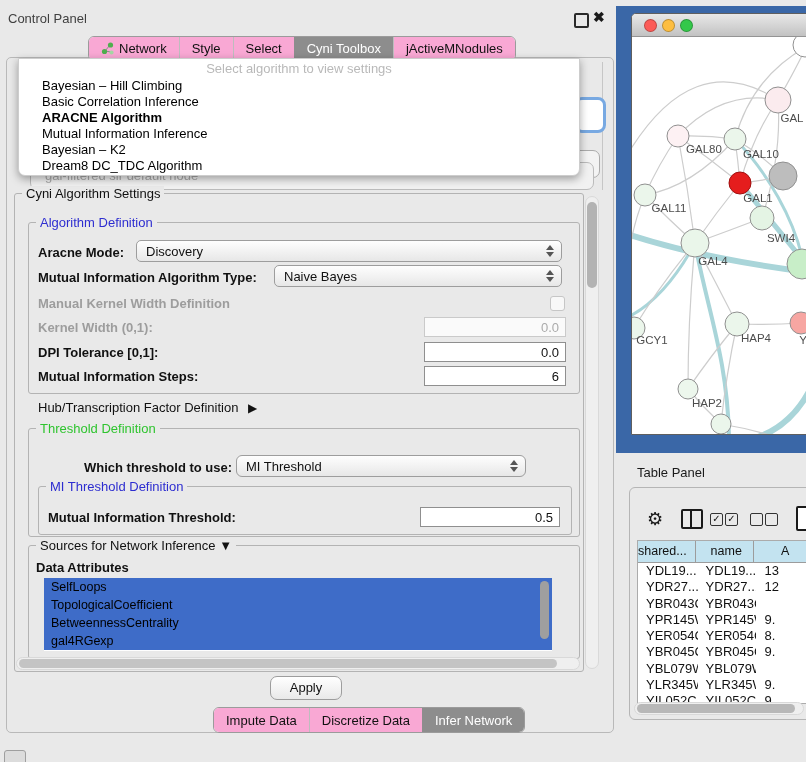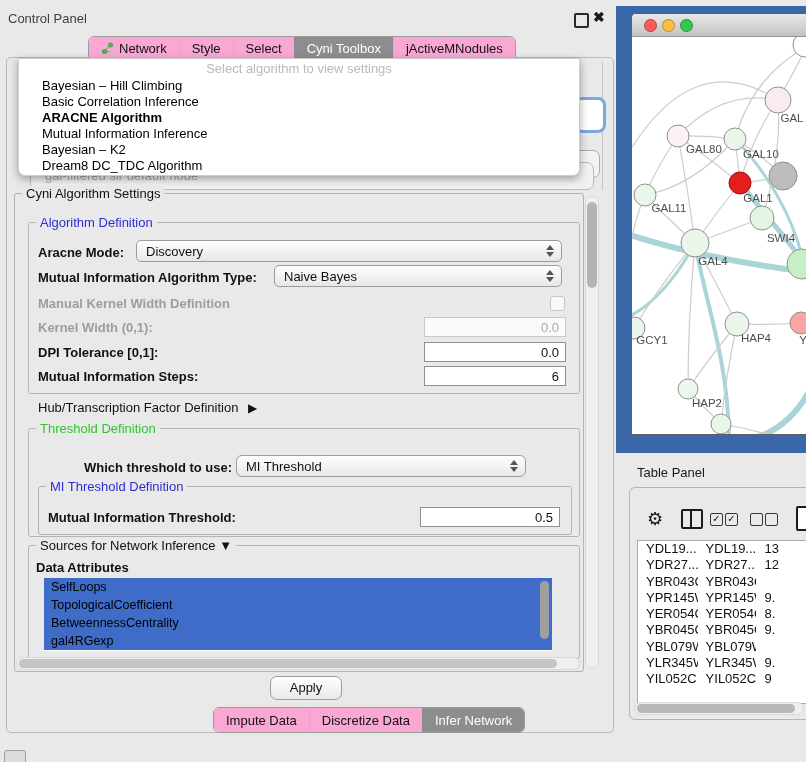--- a/index.html
+++ b/index.html
@@ -329,20 +329,25 @@
   <div class="tp-box"></div>
   <div class="gear">⚙</div>
   <div class="colico"></div>
   <div class="cb" style="left:710px;">✓</div>
   <div class="cb" style="left:725px;">✓</div>
   <div class="cb" style="left:750px;"></div>
   <div class="cb" style="left:765px;"></div>
   <div class="pageico"></div>
 
   <div class="tbl">
+    <div class="thead" id="tbl-head">
+        <div class="th" style="width: 71px; background: rgb(195, 227, 240);">shared...</div>
+        <div class="th" style="width: 70px; background: rgb(195, 227, 240);">name</div>
+        <div class="th last" style="width: 60px; background: rgb(195, 227, 240);">A</div>
+      </div>
     <div id="tbl-body">
         <div class="trow">
           <div class="td" style="width: 71px;">YDL19...</div>
           <div class="td" style="width: 70px;">YDL19...</div>
           <div class="td" style="width: 60px;">13</div>
         </div>
         <div class="trow">
           <div class="td" style="width: 71px;">YDR27...</div>
           <div class="td" style="width: 70px;">YDR27...</div>
           <div class="td" style="width: 60px;">12</div>

